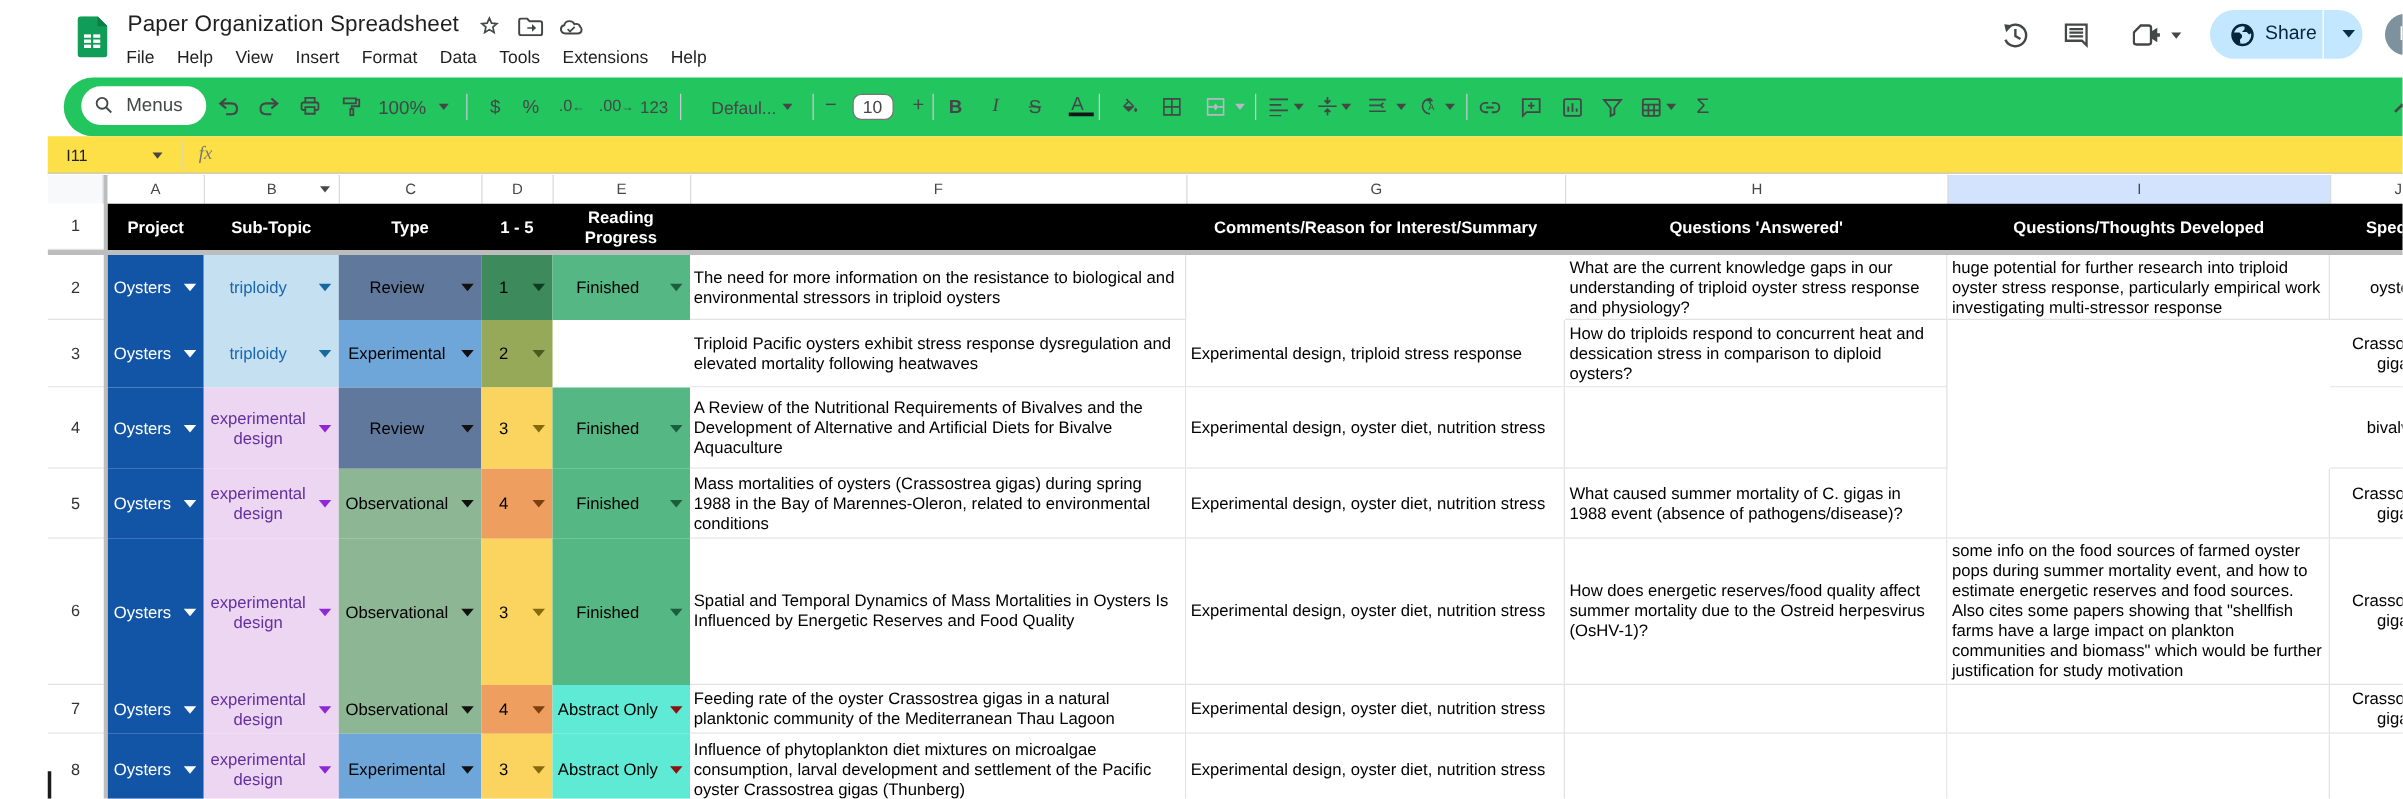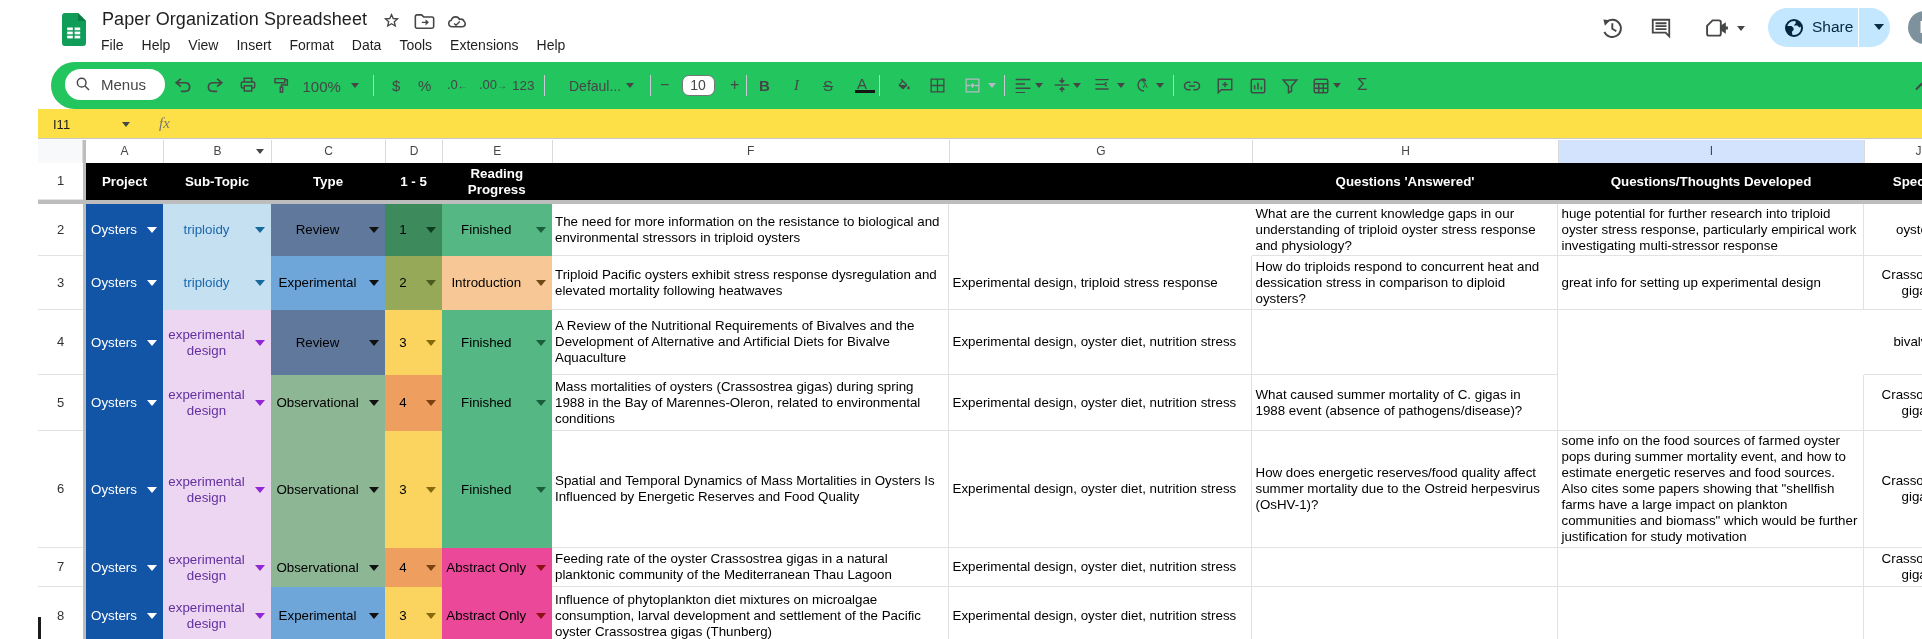--- a/index.html
+++ b/index.html
@@ -77,21 +77,21 @@
 .exd { background:#ecd6f1; color:#63309e; } .exd .ar { border-top-color:#9027d6; }
 .rev { background:#60789c; } .rev .ar { border-top-color:#111; }
 .exp { background:#6fa6da; } .exp .ar { border-top-color:#111; }
 .obs { background:#8db694; } .obs .ar { border-top-color:#111; }
 .n1 { background:#3d8a5c; } .n1 .ar { border-top-color:#0b3d20; }
 .n2 { background:#95a958; } .n2 .ar { border-top-color:#4d5a1e; }
 .n3 { background:#fad45f; } .n3 .ar { border-top-color:#86690a; }
 .n4 { background:#ee9f5f; } .n4 .ar { border-top-color:#7b4010; }
 .fin { background:#55b783; } .fin .ar { border-top-color:#1c5e3c; }
 .intro { background:#f7c795; } .intro .ar { border-top-color:#6d4a12; }
-.abso { background:#ec4899; } .abso .ar { border-top-color:#8c1111; }
+.abso { background:#5eead4; } .abso .ar { border-top-color:#8c1111; }
 
 #gutter { position:absolute; left:1912px; top:140px; width:10px; height:499px; background:#fff; }
 #thumb { position:absolute; left:1914px; top:201px; width:6px; height:60px; background:#c8cbce; border-radius:3px; }
 #blbar { position:absolute; left:0; top:617px; width:3px; height:22px; background:#1b1b1b; }
 </style>
 </head>
 <body>
 <div id="app">
   <div id="topbar">
     <svg class="abs" style="left:24px;top:13px" width="24" height="33" viewBox="0 0 24 33">
@@ -271,20 +271,21 @@
     <div class="colhdr cJ">J</div>
 
     <div class="rownum" style="top:23px;height:37px;line-height:36px">1</div>
     <div class="row hrow" style="top:23px;height:37px">
       <div class="hbg"></div>
       <div class="cell cA">Project</div>
       <div class="cell cB">Sub-Topic</div>
       <div class="cell cC">Type</div>
       <div class="cell cD">1 - 5</div>
       <div class="cell cE">Reading<br>Progress</div>
+      <div class="cell cG">Comments/Reason for Interest/Summary</div>
       <div class="cell cH">Questions 'Answered'</div>
       <div class="cell cI">Questions/Thoughts Developed</div>
       <div class="cell cJ">Species</div>
     </div>
     <div class="hdiv"></div>
 
     <div class="rownum" style="top:64px;height:52px;line-height:51px">2</div>
     <div class="row" style="top:64px;height:52px">
       <div class="cell cA chip oys">Oysters<span class="ar"></span></div>
       <div class="cell cB chip tri">triploidy<span class="ar"></span></div>
@@ -304,32 +305,28 @@
           <div>oysters</div>
         </div>
     </div>
 
     <div class="rownum" style="top:116px;height:54px;line-height:53px">3</div>
     <div class="row" style="top:116px;height:54px">
       <div class="cell cA chip oys">Oysters<span class="ar"></span></div>
       <div class="cell cB chip tri">triploidy<span class="ar"></span></div>
       <div class="cell cC chip exp">Experimental<span class="ar"></span></div>
       <div class="cell cD chip n2">2<span class="ar"></span></div>
-      <div class="cell cE chip intro">Introduction<span class="ar"></span></div>
       <div class="cell cF txt">
           <div>Triploid Pacific oysters exhibit stress response dysregulation and elevated mortality following heatwaves</div>
         </div>
       <div class="cell cG txt">
           <div>Experimental design, triploid stress response</div>
         </div>
       <div class="cell cH txt">
           <div>How do triploids respond to concurrent heat and dessication stress in comparison to diploid oysters?</div>
-        </div>
-      <div class="cell cI txt">
-          <div>great info for setting up experimental design</div>
         </div>
       <div class="cell cJ txt ctr">
           <div>Crassostrea gigas</div>
         </div>
     </div>
 
     <div class="rownum" style="top:170px;height:65px;line-height:64px">4</div>
     <div class="row" style="top:170px;height:65px">
       <div class="cell cA chip oys">Oysters<span class="ar"></span></div>
       <div class="cell cB chip exd">experimental design<span class="ar"></span></div>

